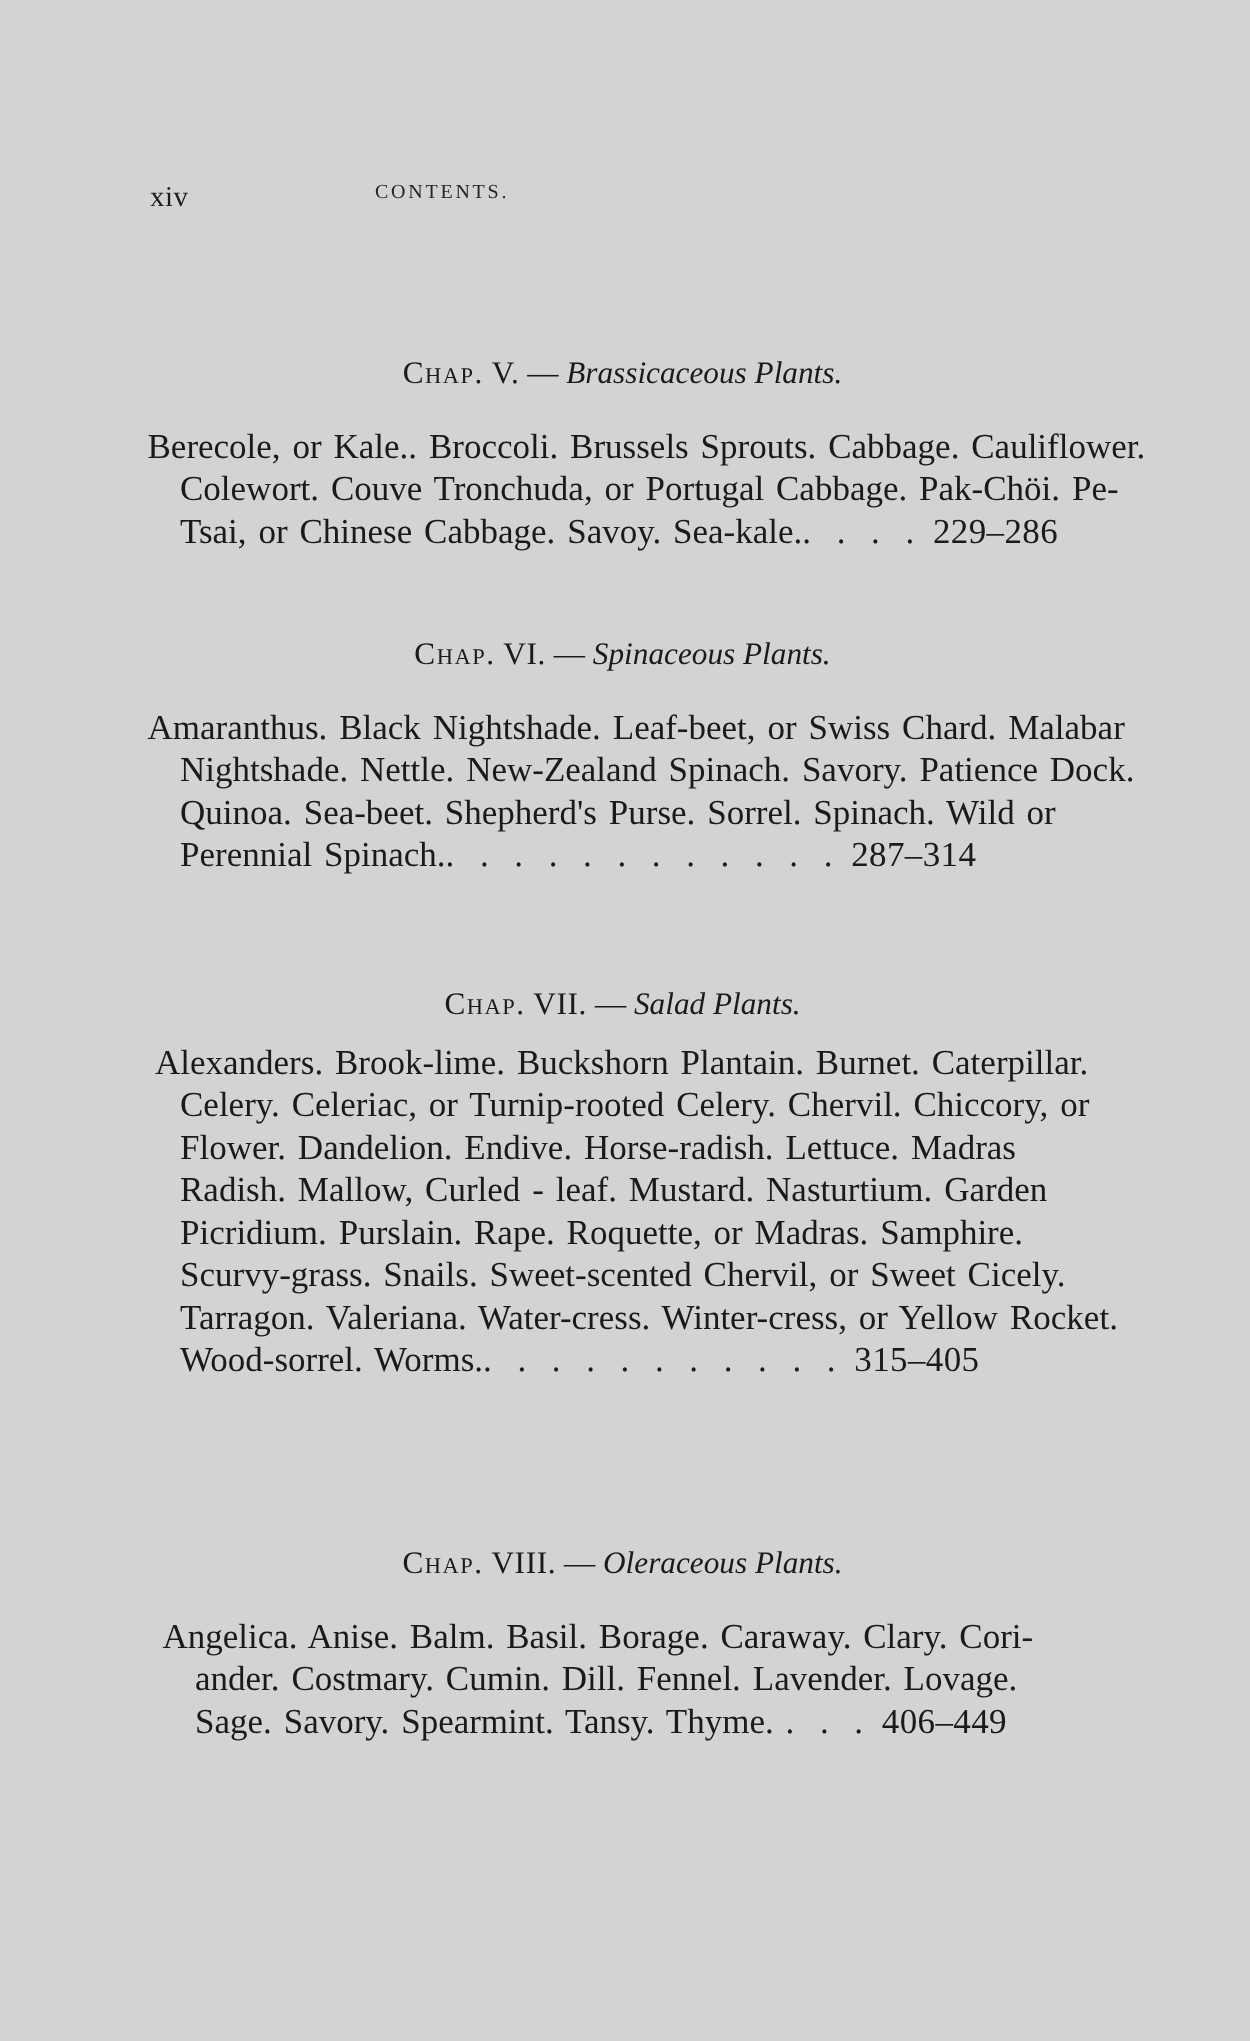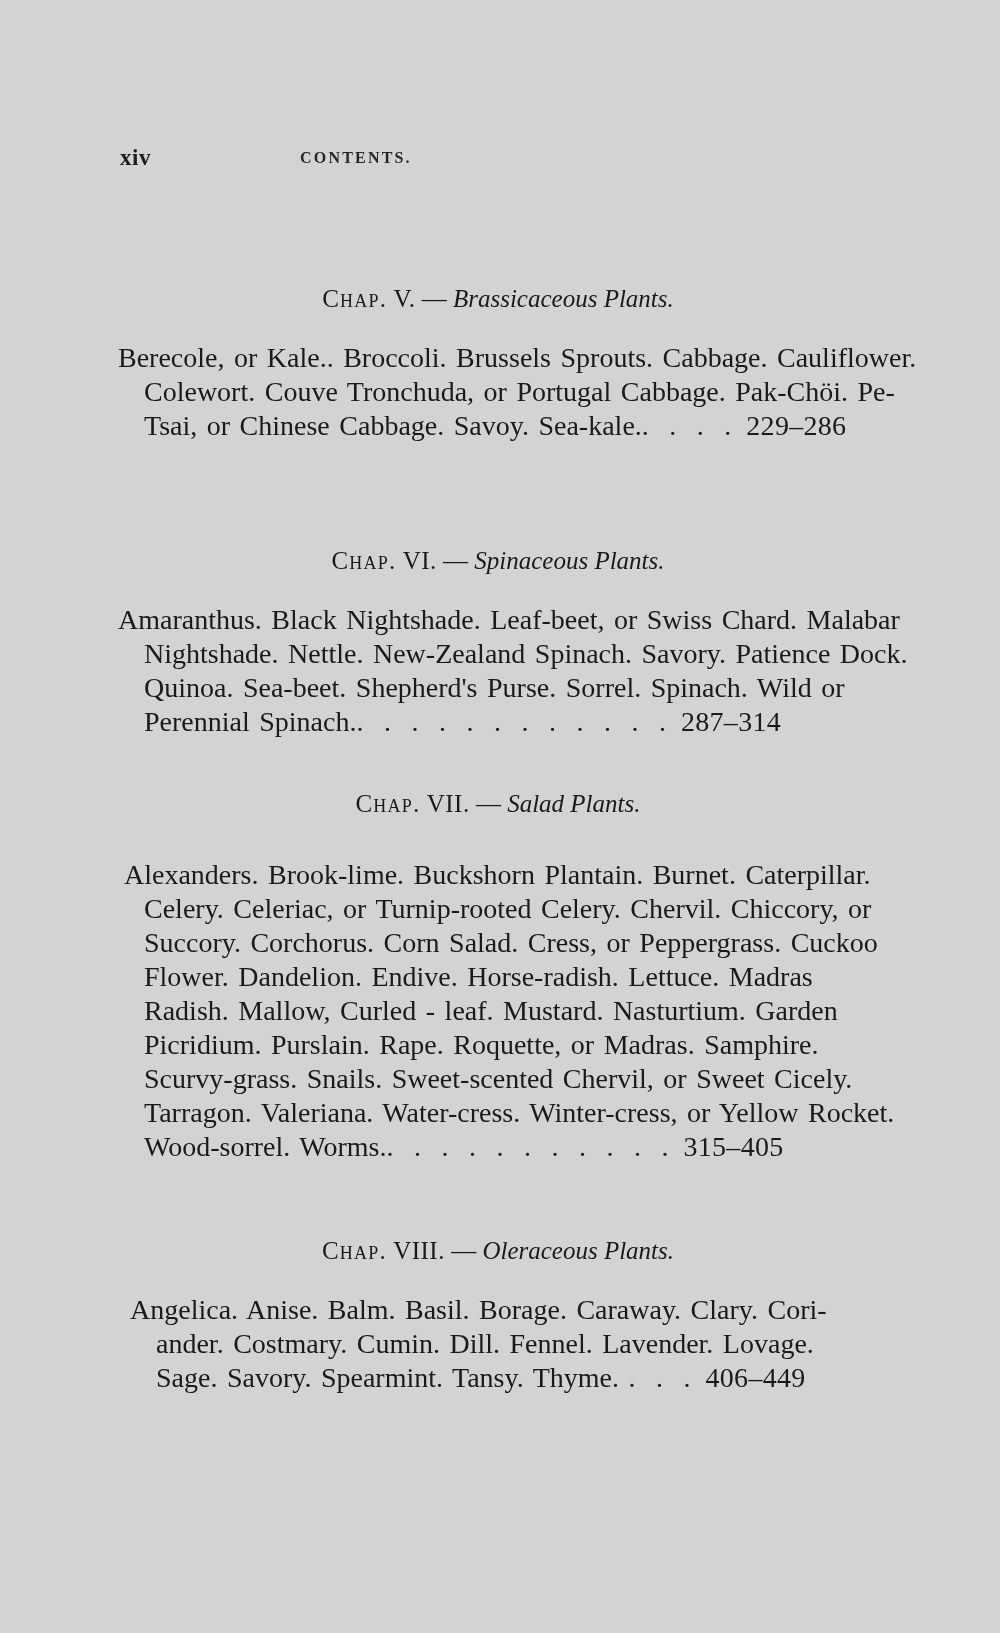--- a/index.html
+++ b/index.html
@@ -21,22 +21,21 @@
     top: 0;
     width: 1000px;
     height: 1633px;
   }
   .header-row {
     position: absolute;
     left: 120px;
     top: 145px;
     width: 760px;
     display: flex;
-    align-items: center;
-    font-weight: bold;
+    align-items: flex-start;
   }
   .folio {
     font-family: "Liberation Serif", serif;
     font-size: 23px;
     letter-spacing: 0.5px;
     color: #1d1d1d;
     width: 180px;
   }
   .running-head {
     font-family: "Liberation Serif", serif;
@@ -108,21 +107,21 @@
       <span class="ch-dash">—</span>
       <span class="ch-name">Brassicaceous Plants.</span>
     </div>
     <div class="entry" style="margin-top: 28px;">
       <span class="line">Berecole, or Kale.. Broccoli.  Brussels Sprouts.  Cabbage.  Cauliflower.</span>
       <span class="line" style="padding-left: 26px;">Colewort.  Couve Tronchuda, or Portugal Cabbage.  Pak-Chöi.  Pe-</span>
       <span class="line lastline" style="padding-left: 26px;"><span>Tsai, or Chinese Cabbage.  Savoy.  Sea-kale.</span><span class="leaders">.  .  .  .</span> <span class="pages">229–286</span></span>
     </div>
   </div>
 
-  <div class="chapter-block" style="top: 547px;">
+  <div class="chapter-block" style="top: 510px;">
     <div class="chapter-title">
       <span class="ch-word">Chap.</span>
       <span class="ch-num">VI.</span>
       <span class="ch-dash">—</span>
       <span class="ch-name">Spinaceous Plants.</span>
     </div>
     <div class="entry" style="margin-top: 28px;">
       <span class="line">Amaranthus.  Black Nightshade.  Leaf-beet, or Swiss Chard.  Malabar</span>
       <span class="line" style="padding-left: 26px;">Nightshade.  Nettle.  New-Zealand Spinach.  Savory.  Patience Dock.</span>
       <span class="line" style="padding-left: 26px;">Quinoa.  Sea-beet.  Shepherd's Purse.  Sorrel.  Spinach.  Wild or</span>
@@ -130,24 +129,23 @@
     </div>
   </div>
 
   <div class="chapter-block" style="top: 790px;">
     <div class="chapter-title">
       <span class="ch-word">Chap.</span>
       <span class="ch-num">VII.</span>
       <span class="ch-dash">—</span>
       <span class="ch-name">Salad Plants.</span>
     </div>
-    <div class="entry" style="margin-top: 40px;">
+    <div class="entry" style="margin-top: 16px;">
       <span class="line" style="padding-left: 6px;">Alexanders.  Brook-lime.  Buckshorn Plantain.  Burnet.  Caterpillar.</span>
       <span class="line" style="padding-left: 26px;">Celery.  Celeriac, or Turnip-rooted Celery.  Chervil.  Chiccory, or</span>
-      <span class="line" style="padding-left: 26px;">Succory.  Corchorus.  Corn Salad.  Cress, or Peppergrass.  Cuckoo</span>
       <span class="line" style="padding-left: 26px;">Flower.  Dandelion.  Endive.  Horse-radish.  Lettuce.  Madras</span>
       <span class="line" style="padding-left: 26px;">Radish.  Mallow, Curled - leaf.  Mustard.  Nasturtium.  Garden</span>
       <span class="line" style="padding-left: 26px;">Picridium.  Purslain.  Rape.  Roquette, or Madras.  Samphire.</span>
       <span class="line" style="padding-left: 26px;">Scurvy-grass.  Snails.  Sweet-scented Chervil, or Sweet Cicely.</span>
       <span class="line" style="padding-left: 26px;">Tarragon.  Valeriana.  Water-cress.  Winter-cress, or Yellow Rocket.</span>
       <span class="line lastline" style="padding-left: 26px;"><span>Wood-sorrel.  Worms.</span><span class="leaders">.  .  .  .  .  .  .  .  .  .  .</span> <span class="pages">315–405</span></span>
     </div>
   </div>
 
   <div class="chapter-block" style="top: 1237px;">

